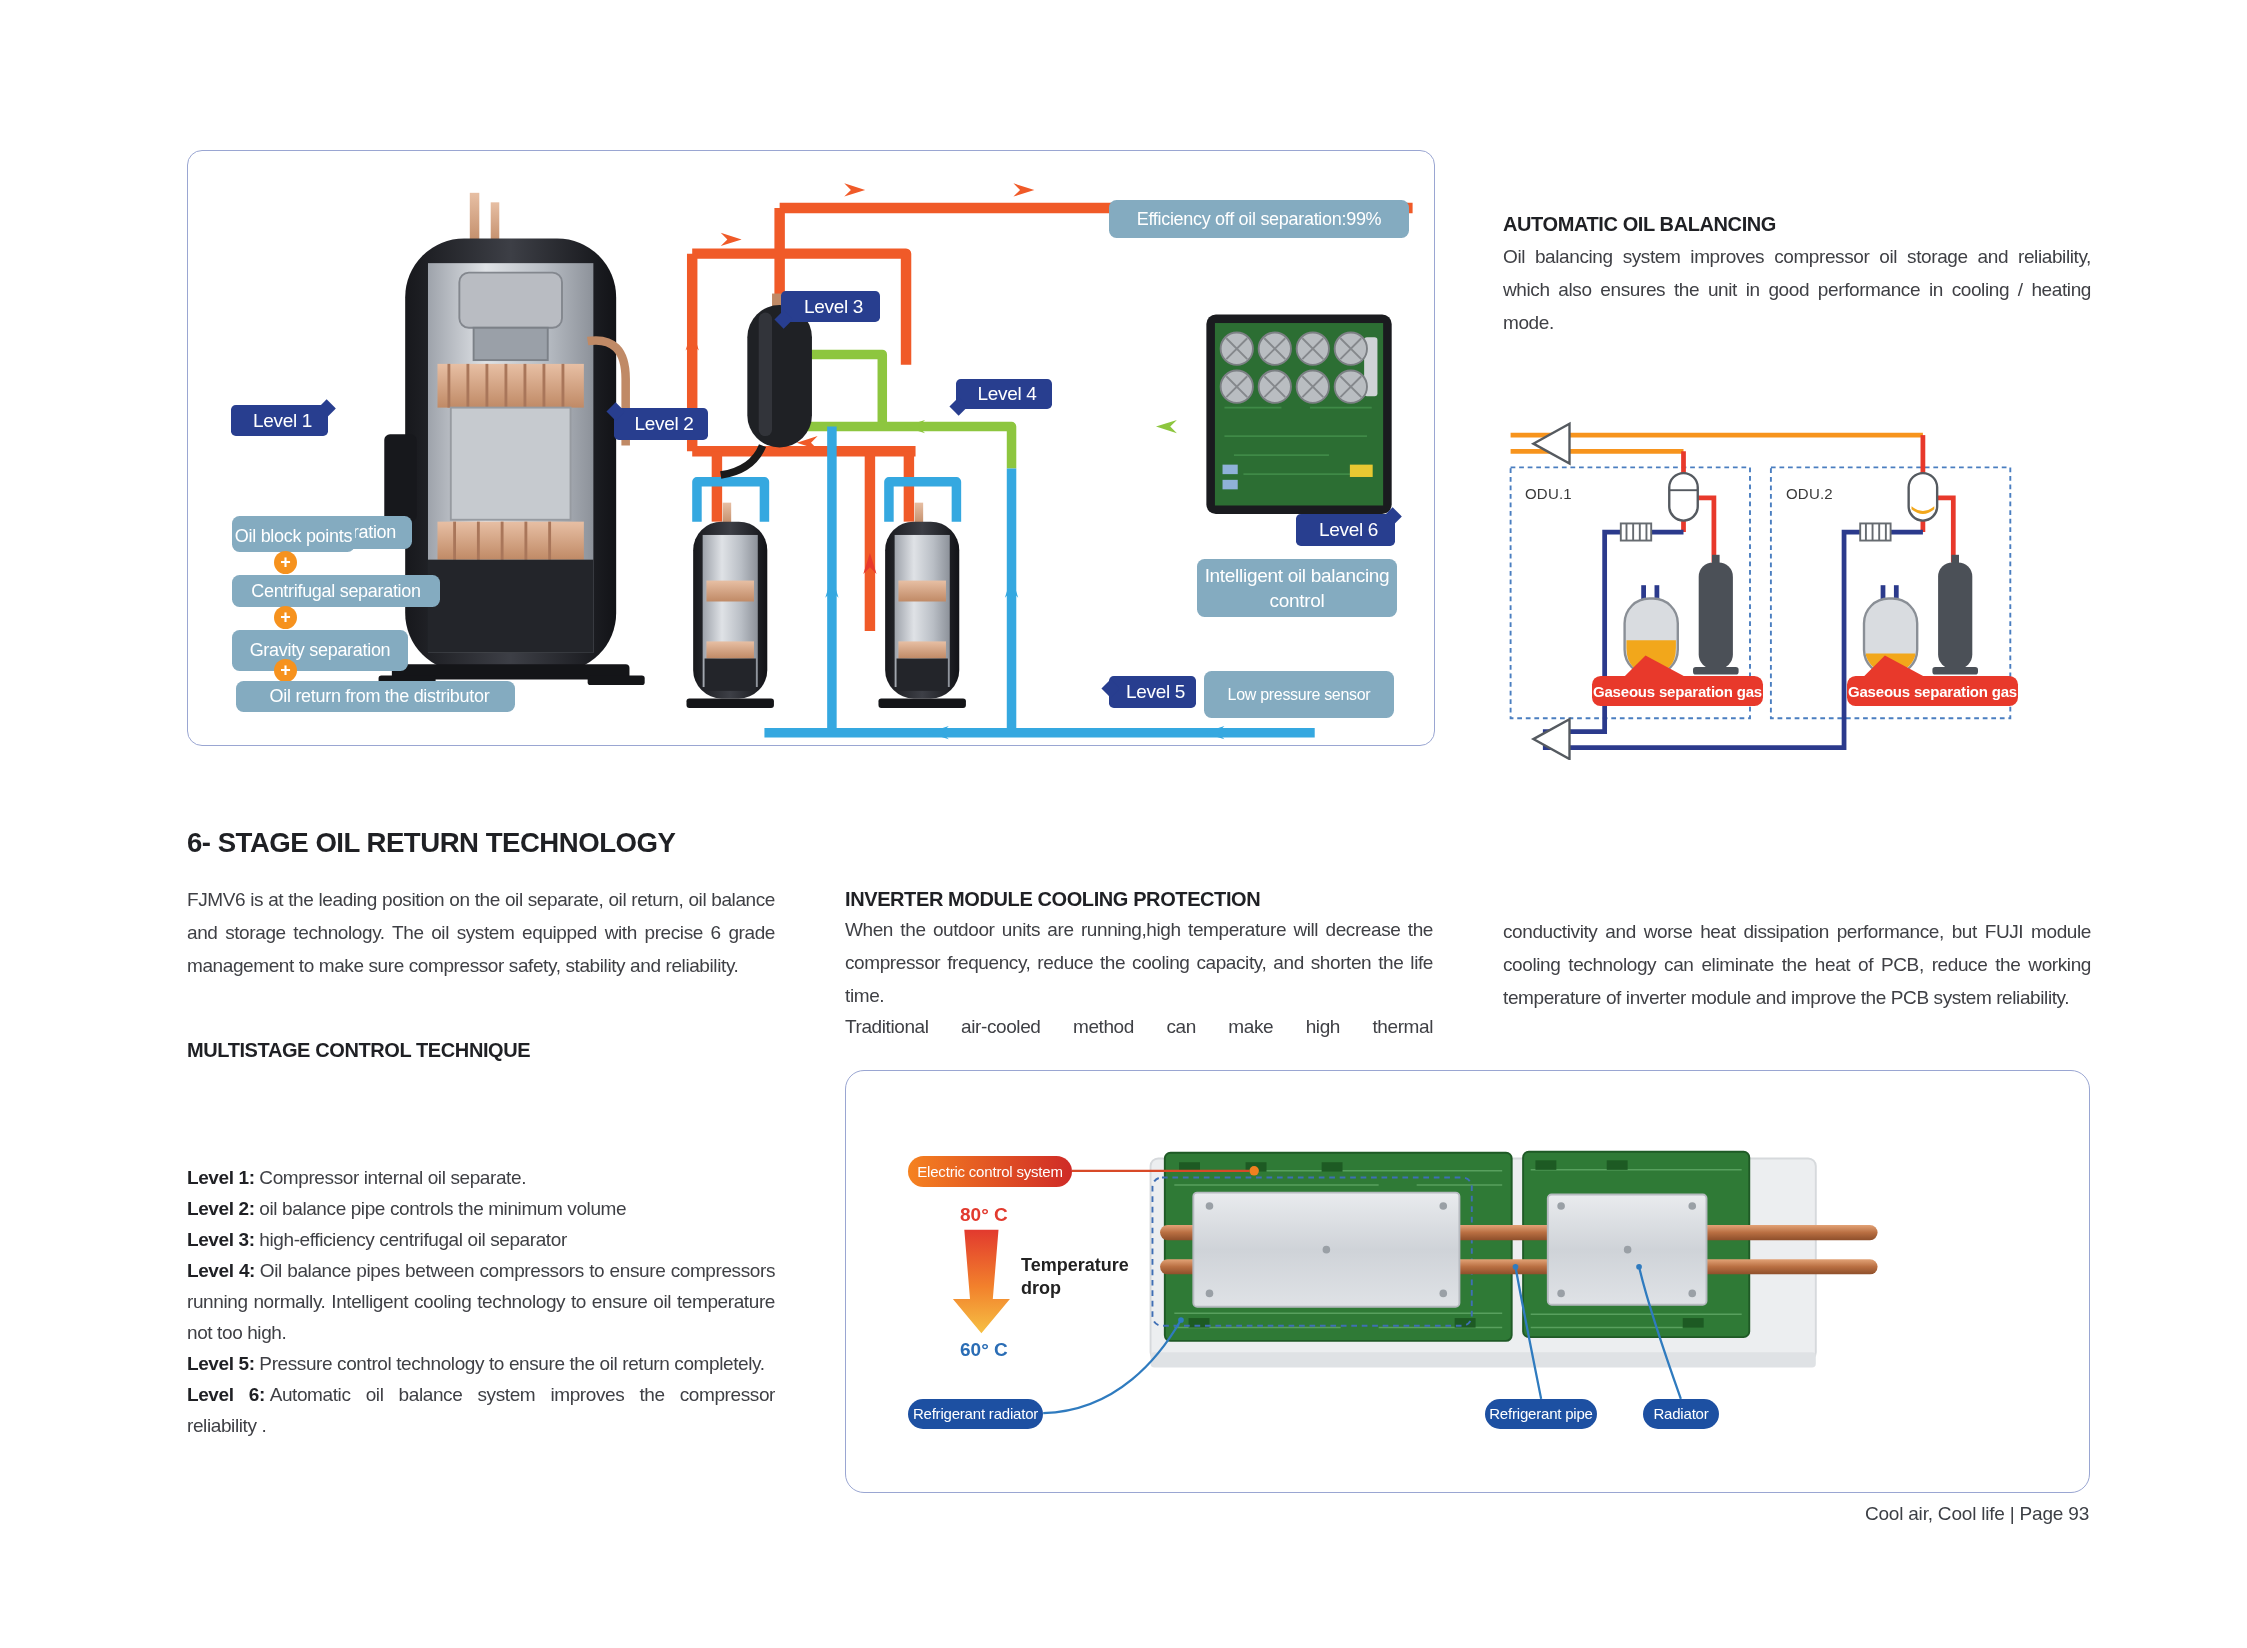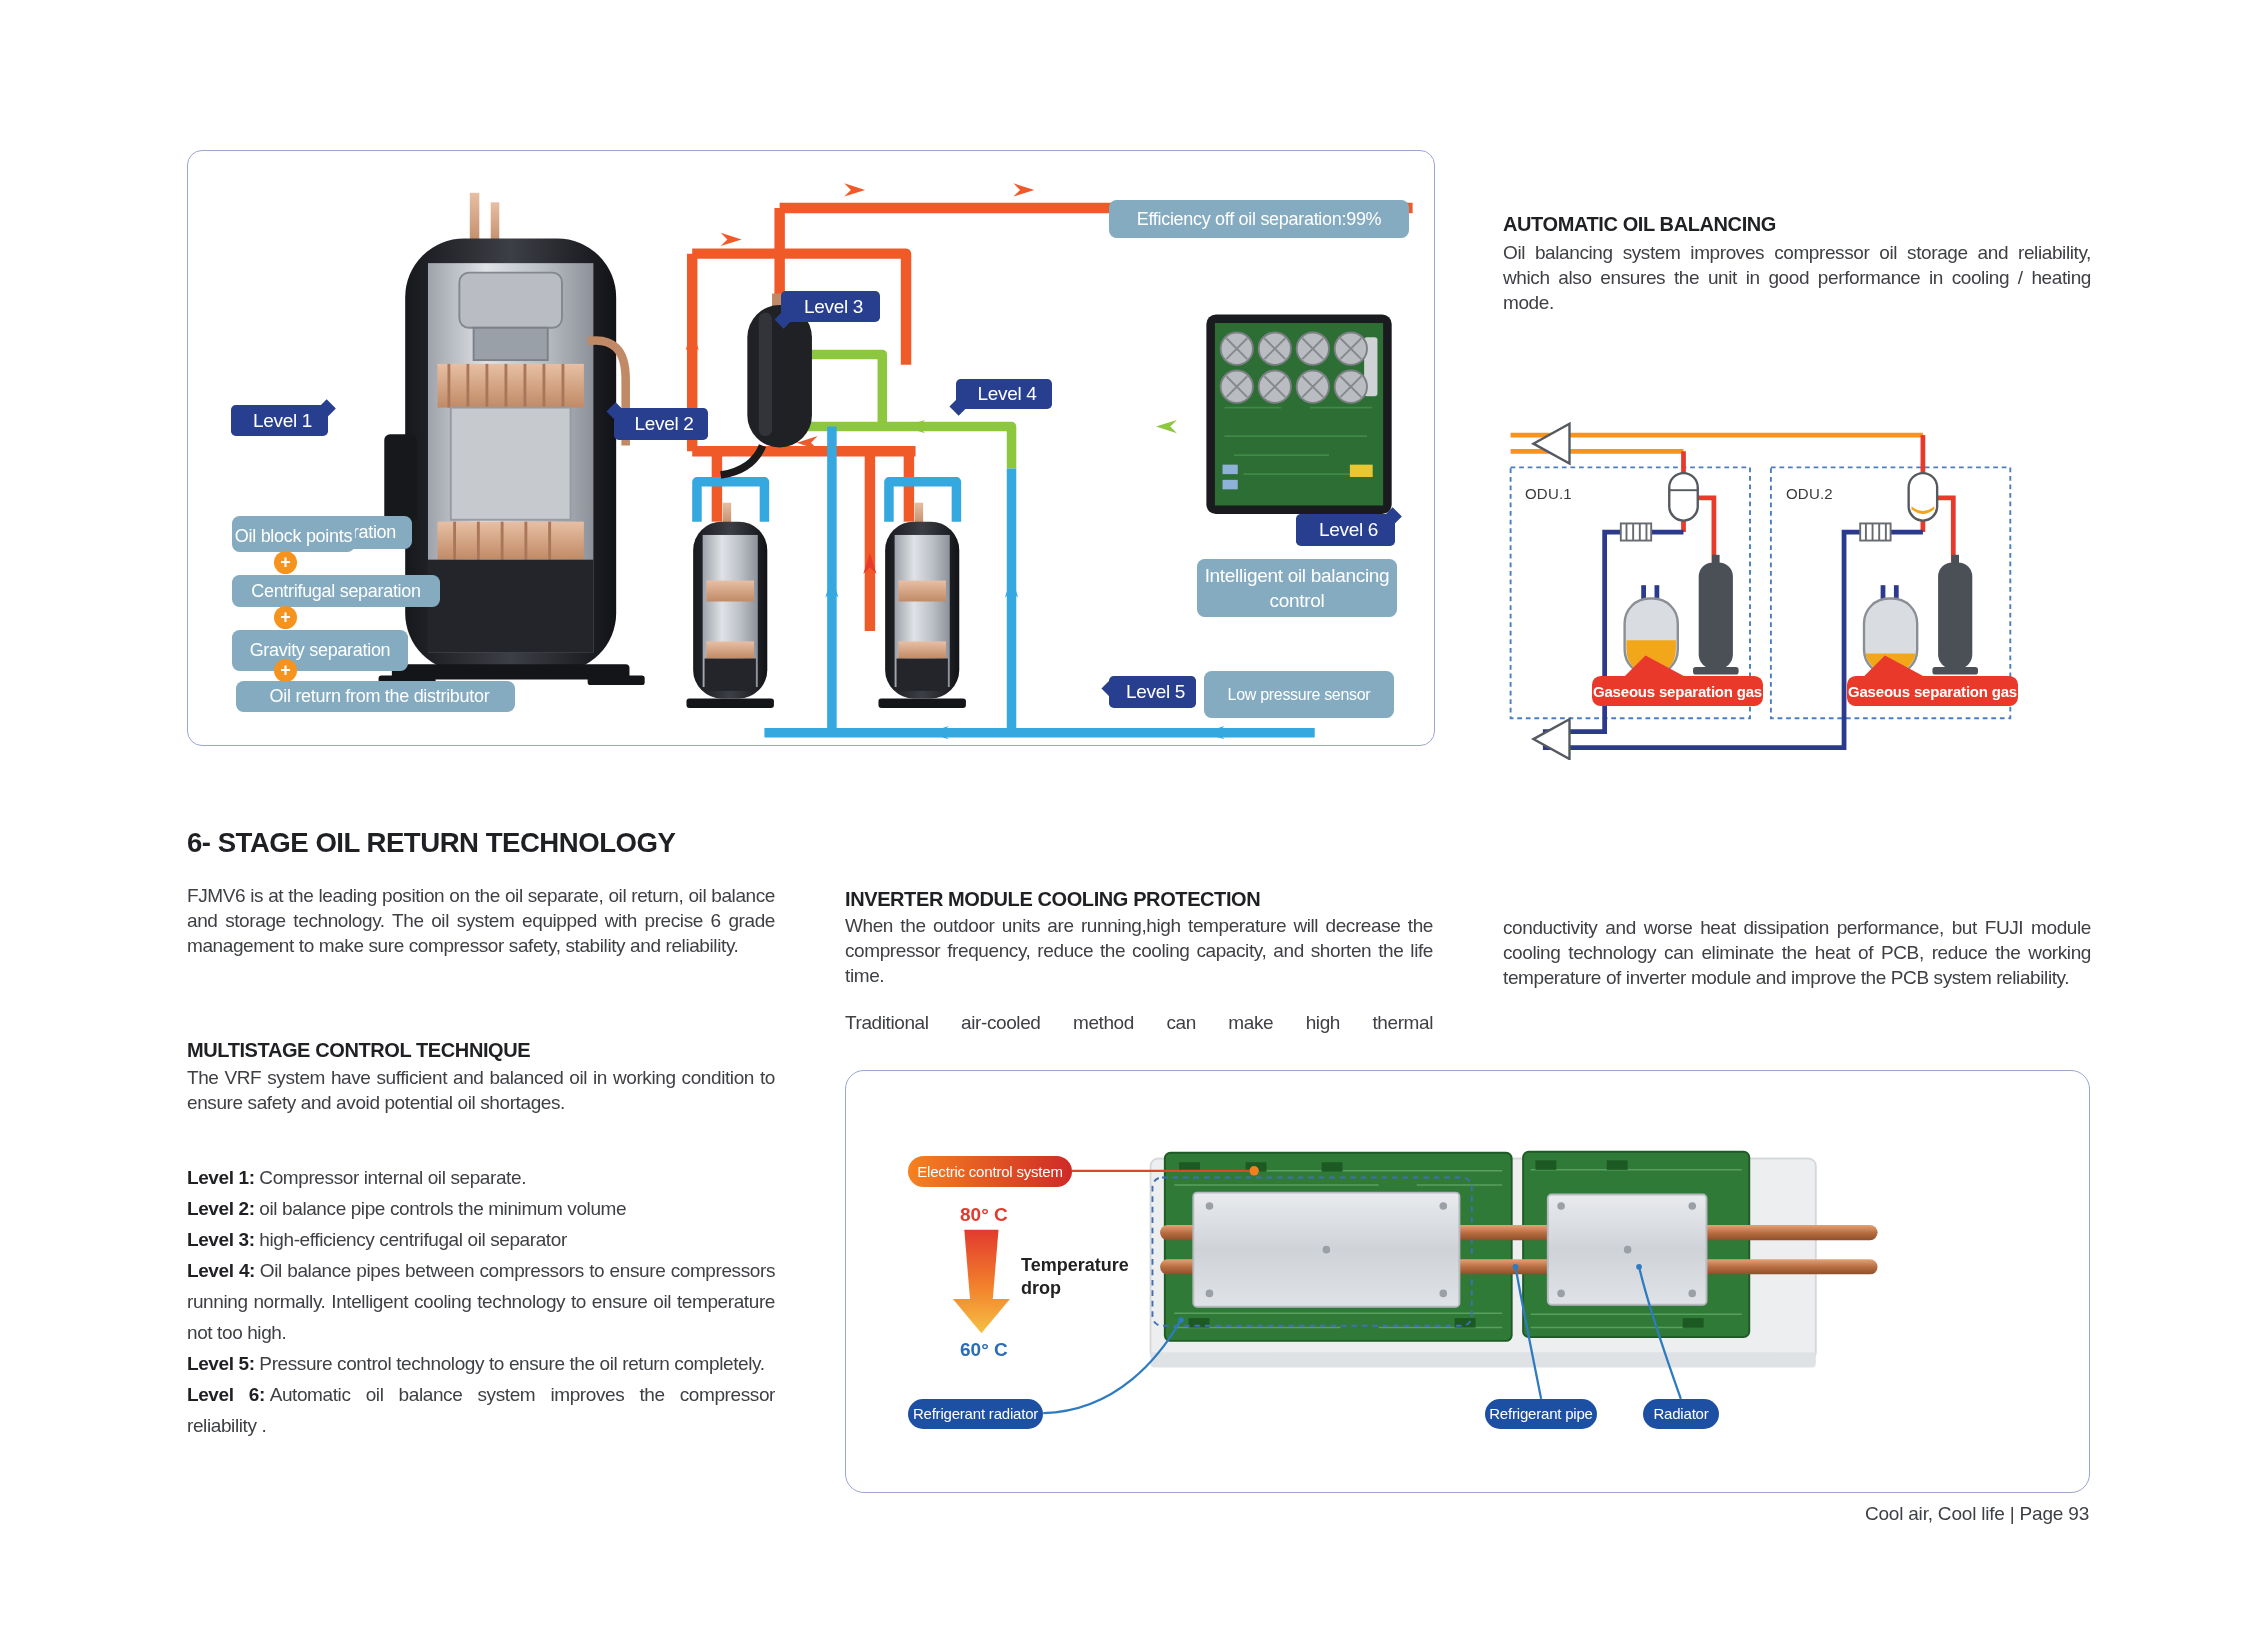--- a/index.html
+++ b/index.html
@@ -13,21 +13,21 @@
         font-size:19px;border-radius:4.8px;letter-spacing:-0.3px;padding-left:6px;}
   .navy .tail{position:absolute;width:13.3px;height:13.3px;background:#283e8f;transform:rotate(45deg);}
   
   .tag{position:absolute;background:#84abc0;color:#fff;display:flex;align-items:center;justify-content:center;
        font-size:18px;border-radius:7.6px;letter-spacing:-0.3px;text-align:center;}
   .plus{position:absolute;width:23px;height:23px;border-radius:50%;background:#f6921e;color:#fff;
         display:flex;align-items:center;justify-content:center;font-size:18px;font-weight:bold;}
   
   .h1{position:absolute;font-size:27.6px;font-weight:bold;color:#1f2024;letter-spacing:-0.5px;}
   .subhead{position:absolute;font-size:20px;font-weight:bold;color:#1f2024;letter-spacing:-0.4px;}
-  .body-text{position:absolute;font-size:19px;letter-spacing:-0.4px;line-height:25px;color:#3f4045;
+  .body-text{position:absolute;font-size:19px;letter-spacing:-0.4px;line-height:33px;color:#3f4045;
              text-align:justify;}
   .body-text.jall{text-align-last:justify;}
   .levels-list{position:absolute;font-size:19px;letter-spacing:-0.4px;line-height:31px;color:#3f4045;}
   .levels-list .entry{text-align:justify;}
   .levels-list .lv{font-weight:bold;color:#1f2024;}
   .levels-list .lv-text{margin-left:4.8px;}
   
   .red-label{position:absolute;background:#e8392b;color:#fff;font-weight:600;font-size:15px;
              display:flex;align-items:center;justify-content:center;border-radius:8.6px;letter-spacing:-0.2px;}
   .pill{position:absolute;color:#fff;font-size:15px;display:flex;align-items:center;justify-content:center;
@@ -348,21 +348,20 @@
       <span>Gaseous separation gas</span>
     </div>
     <div class="red-label" style="left:354px;top:258px;width:171px;height:30px;">
       <span>Gaseous separation gas</span>
     </div>
   </div>
 
   <div class="h1" style="left:187px;top:827px;">6- STAGE OIL RETURN TECHNOLOGY</div>
   <div class="body-text" style="left:187px;top:883px;width:588px;">FJMV6 is at the leading position on the oil separate, oil return, oil balance and storage technology. The oil system equipped with precise 6 grade management to make sure compressor safety, stability and reliability.</div>
   <div class="subhead" style="left:187px;top:1039px;">MULTISTAGE CONTROL TECHNIQUE</div>
-  <div class="body-text" style="left:187px;top:1065px;width:588px;">The VRF system have sufficient and balanced oil in working condition to ensure safety and avoid potential oil shortages.</div>
 
   <div class="levels-list" style="left:187px;top:1162px;width:588px;">
     <div class="entry">
       <span class="lv">Level 1:</span><span class="lv-text">Compressor internal oil separate.</span>
     </div>
     <div class="entry">
       <span class="lv">Level 2:</span><span class="lv-text">oil balance pipe controls the minimum volume</span>
     </div>
     <div class="entry">
       <span class="lv">Level 3:</span><span class="lv-text">high-efficiency centrifugal oil separator</span>

